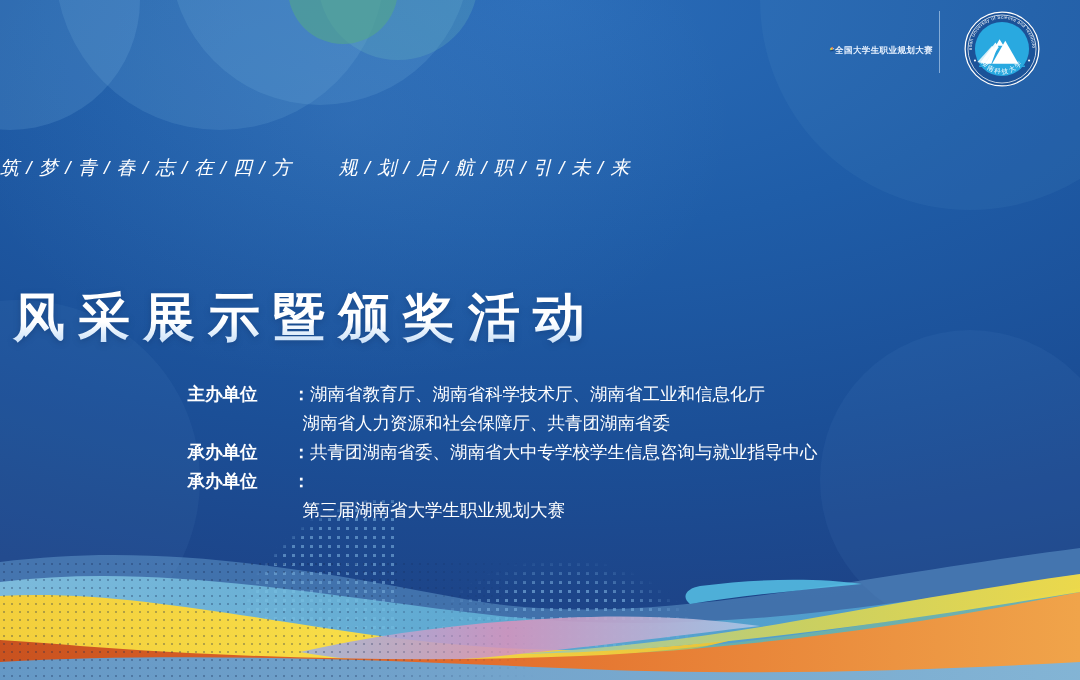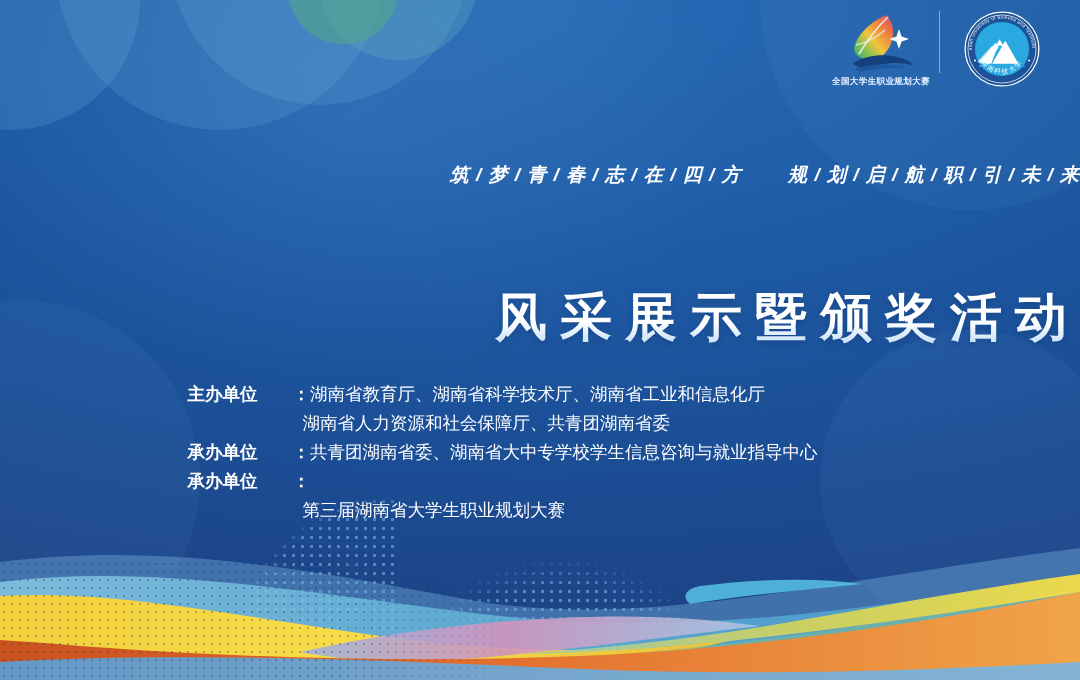--- a/index.html
+++ b/index.html
@@ -56,50 +56,50 @@
     background-image:radial-gradient(circle, rgba(20,40,80,.30) 1.4px, rgba(0,0,0,0) 1.5px);
     background-size:8px 8px;
     -webkit-mask-image:linear-gradient(to right, #000 0%, #000 62%, transparent 96%);
     mask-image:linear-gradient(to right, #000 0%, #000 62%, transparent 96%);
     pointer-events:none;
   }
   
   .logos{
     position:absolute;top:8px;right:22px;display:flex;align-items:center;gap:0px;
   }
-  .logo-cell{display:flex;flex-direction:column;align-items:center;justify-content:center;
+  .logo-cell{display:flex;flex-direction:row;align-items:center;justify-content:center;
              width:104px;}
   .logo-caption{
     font-size:8.5px;color:#eaf3ff;letter-spacing:.4px;margin-top:3px;
     white-space:nowrap;font-weight:bold;
   }
   .divider{
     width:1px;height:62px;background:rgba(210,230,250,.55);margin:0 6px 14px 6px;
   }
   .uni-cell{width:112px;display:flex;align-items:center;justify-content:center;}
   
   .content{position:absolute;left:0;top:0;width:1080px;height:680px;}
   .tagline{
-    position:absolute;top:162px;left:0;width:1080px;text-align:right;
-    color:#ffffff;font-size:19px;font-weight:bold;letter-spacing:1px;
+    position:absolute;top:155px;left:0;width:1080px;text-align:left;
+    color:#ffffff;font-size:19px;font-weight:normal;letter-spacing:1px;
     font-style:italic;
   }
   .tagline span{display:inline-block;}
   .tag-gap{display:inline-block;width:34px;}
   .title-1{
     position:absolute;top:203px;left:0;width:1080px;text-align:center;
     font-size:61px;font-weight:bold;letter-spacing:1px;line-height:1.05;
     background:linear-gradient(180deg,#ffffff 0%,#ffffff 52%,#d4e6fa 78%,#b9d7f6 100%);
     -webkit-background-clip:text;background-clip:text;
     color:transparent;-webkit-text-fill-color:transparent;
     filter:drop-shadow(0 2px 3px rgba(10,40,90,.35));
     white-space:nowrap;
   }
   .title-2{
-    position:absolute;top:289px;left:0;width:1080px;text-align:right;
+    position:absolute;top:289px;left:0;width:1080px;text-align:left;
     font-size:52px;font-weight:bold;letter-spacing:13px;line-height:1.1;
     background:linear-gradient(180deg,#ffffff 0%,#ffffff 58%,#dcebfb 82%,#c3dcf7 100%);
     -webkit-background-clip:text;background-clip:text;
     color:transparent;-webkit-text-fill-color:transparent;
     filter:drop-shadow(0 2px 3px rgba(10,40,90,.32));
     white-space:nowrap;text-indent:13px;
   }
   .orgs{
     position:absolute;top:380px;left:0;width:1080px;
     color:#ffffff;font-size:17.5px;line-height:29px;

